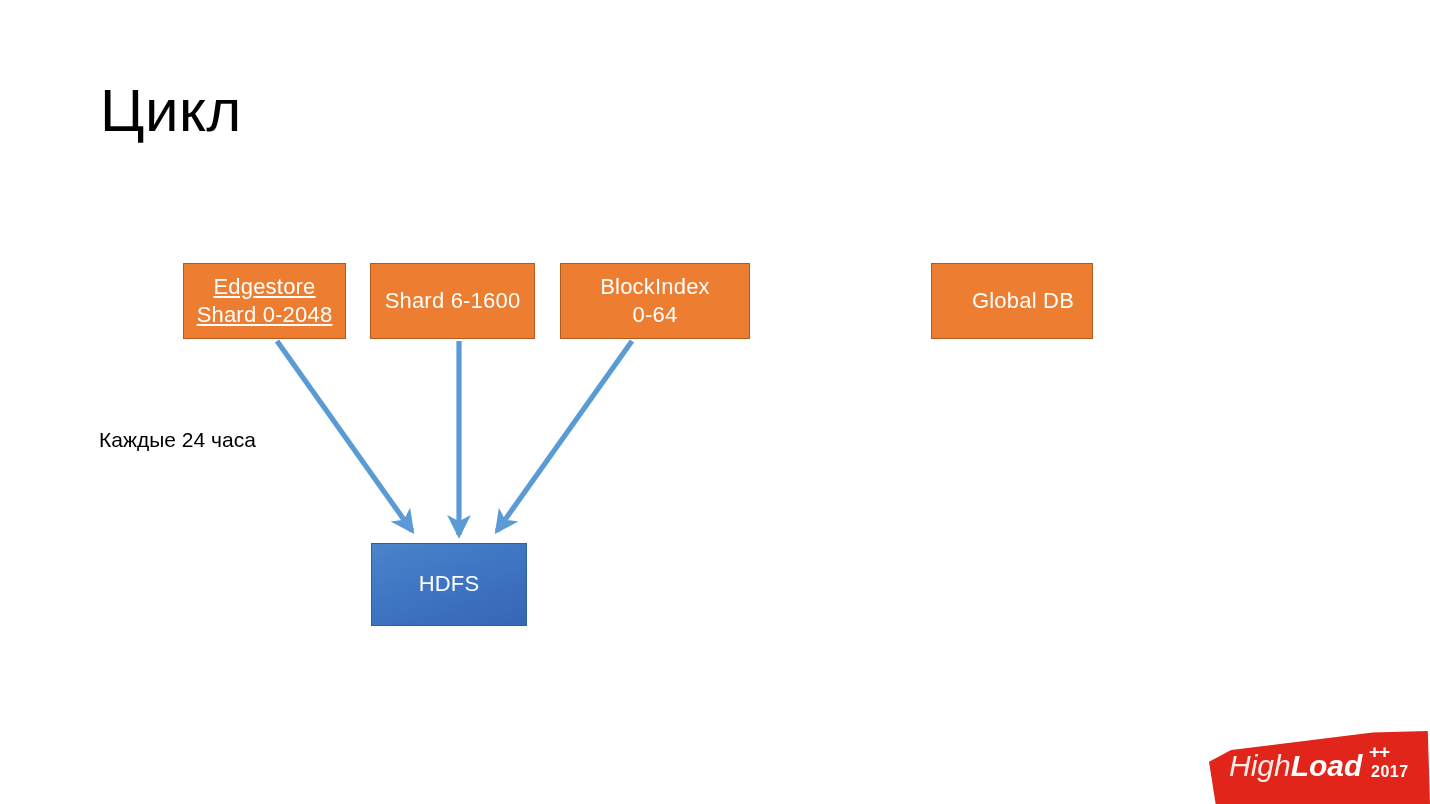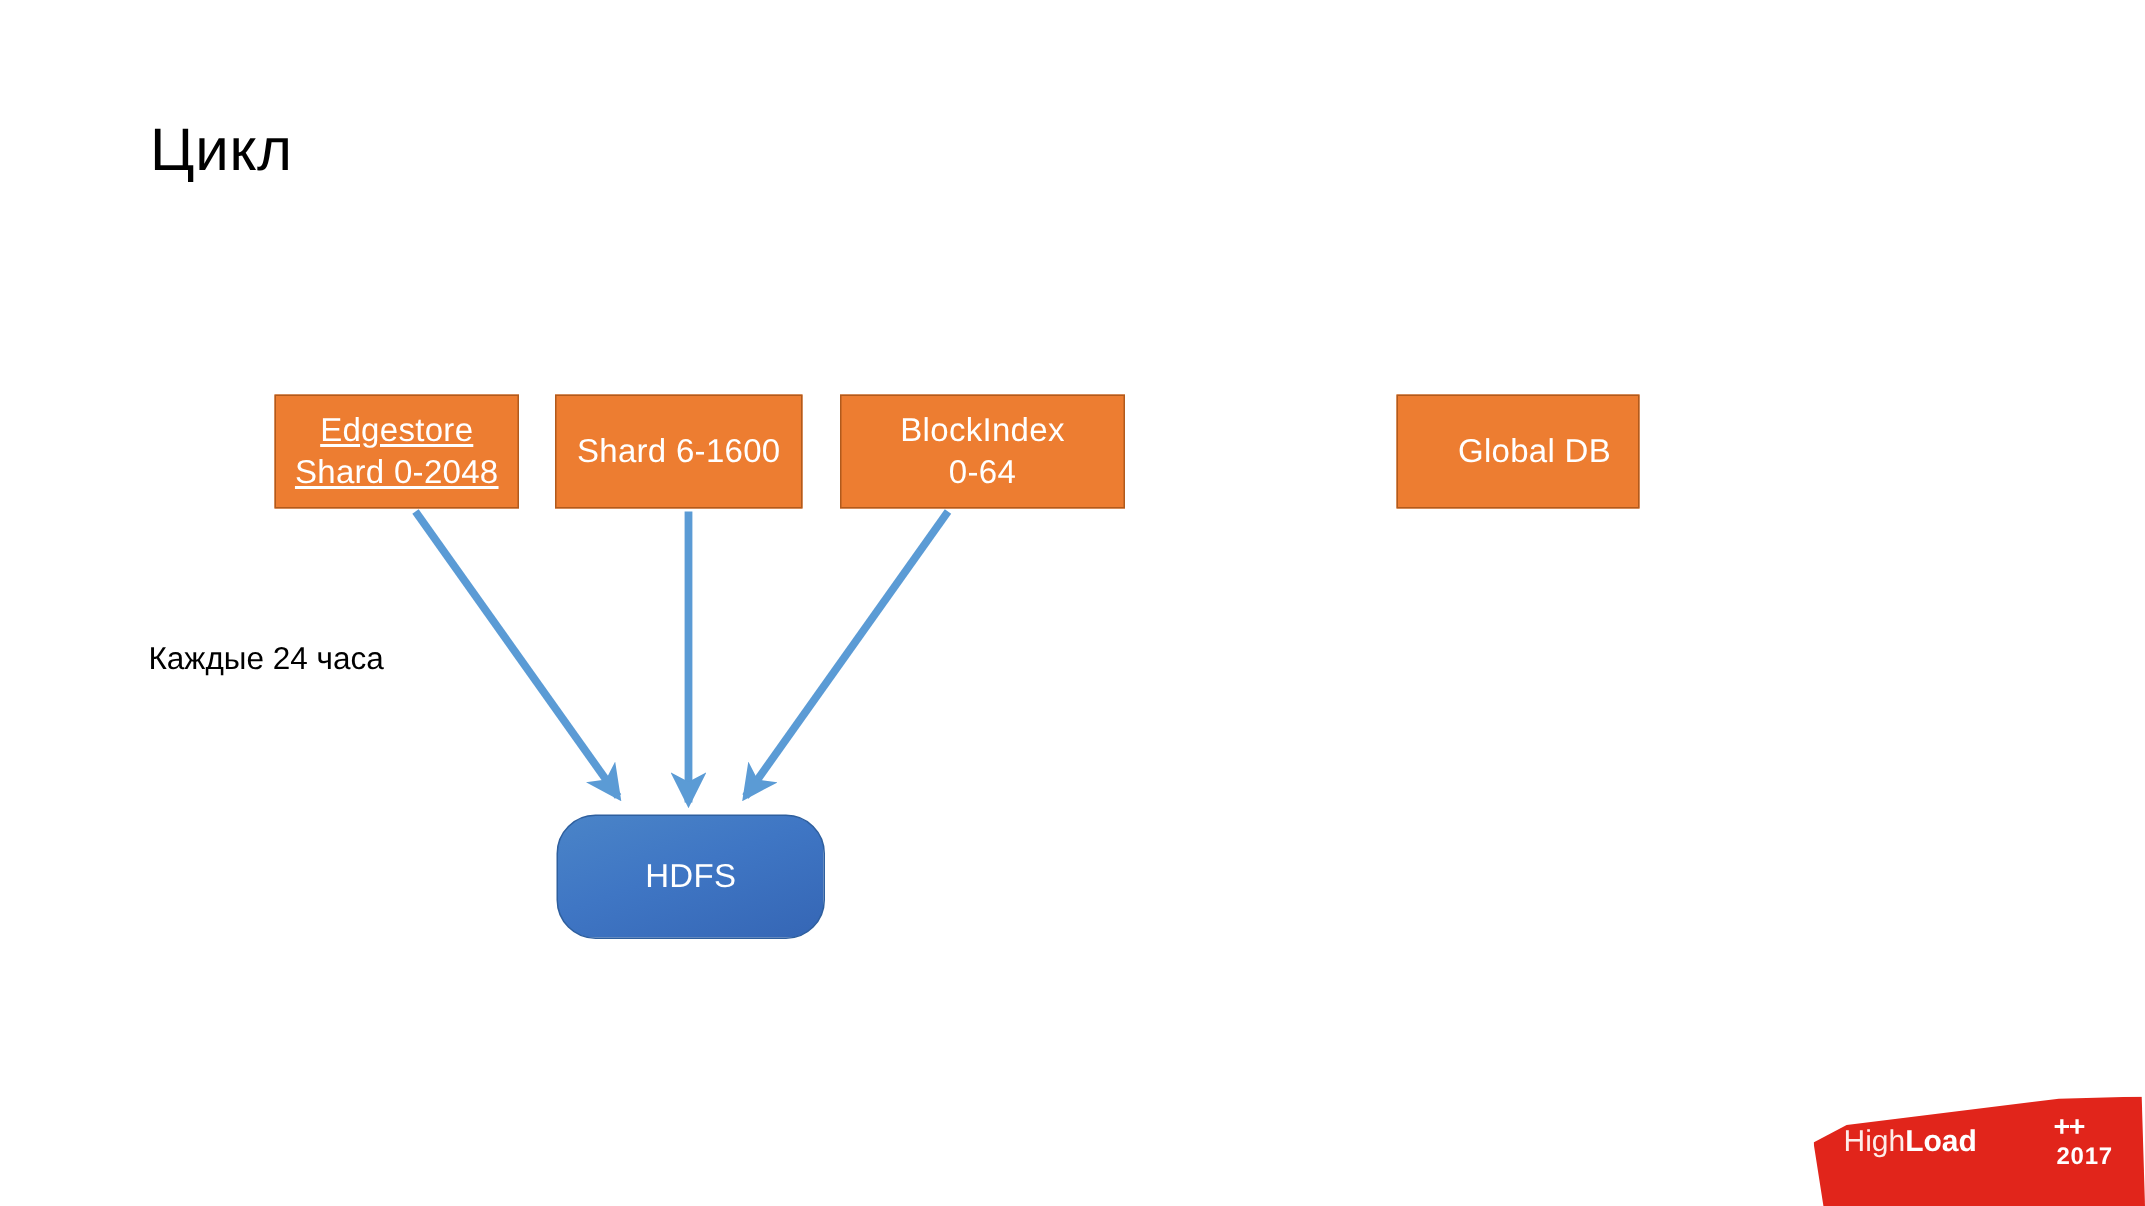--- a/index.html
+++ b/index.html
@@ -16,21 +16,21 @@
     height: 804px;
     background: #ffffff;
     overflow: hidden;
   }
 
   
   #slide-title {
     position: absolute;
     left: 100px;
     top: 78px;
-    font-size: 40px;
+    font-size: 60px;
     font-weight: 400;
     color: #000000;
     letter-spacing: 0.5px;
     line-height: 1.1;
     white-space: nowrap;
   }
 
   
   .node-box {
     position: absolute;
@@ -52,21 +52,21 @@
   }
   .node-box.blue {
     background: linear-gradient(160deg, #4a84c8 0%, #3f76c4 45%, #3566b5 100%);
     border: 1px solid #2e5f9e;
   }
 
   #box-edgestore { left: 183px; top: 263px; width: 163px; height: 76px; text-decoration: underline; }
   #box-shard     { left: 370px; top: 263px; width: 165px; height: 76px; }
   #box-blockindex{ left: 560px; top: 263px; width: 190px; height: 76px; }
   #box-globaldb  { left: 931px; top: 263px; width: 162px; height: 76px; padding-left: 28px; }
-  #box-hdfs      { left: 371px; top: 543px; width: 179px; height: 83px; border-radius: 26px; }
+  #box-hdfs      { left: 371px; top: 543px; width: 156px; height: 83px; }
 
   
   #arrows {
     position: absolute;
     left: 0; top: 0;
     width: 1430px;
     height: 804px;
     pointer-events: none;
   }
 
@@ -91,24 +91,25 @@
   #brand-logo .shape {
     position: absolute;
     inset: 0;
     background: #e1251b;
     clip-path: polygon(10% 26%, 74% 2%, 99% 0%, 100% 100%, 3% 100%, 0% 42%);
   }
   #brand-logo .wordmark {
     position: absolute;
     left: 20px;
     top: 20px;
-    font-size: 20px;
+    font-size: 30px;
     line-height: 1;
     white-space: nowrap;
     color: #ffffff;
+    font-style: italic;
   }
   #brand-logo .wm-high { font-weight: 300; color: #fdece9; }
   #brand-logo .wm-load { font-weight: 700; color: #ffffff; }
   #brand-logo .wm-plus {
     position: absolute;
     left: 160px;
     top: 10px;
     font-size: 19px;
     font-weight: 700;
     color: #ffffff;

